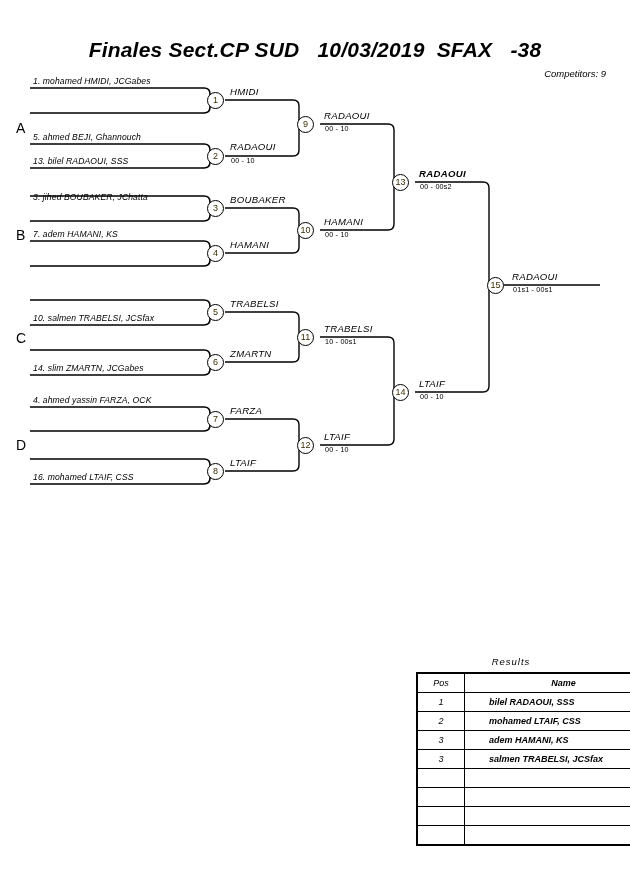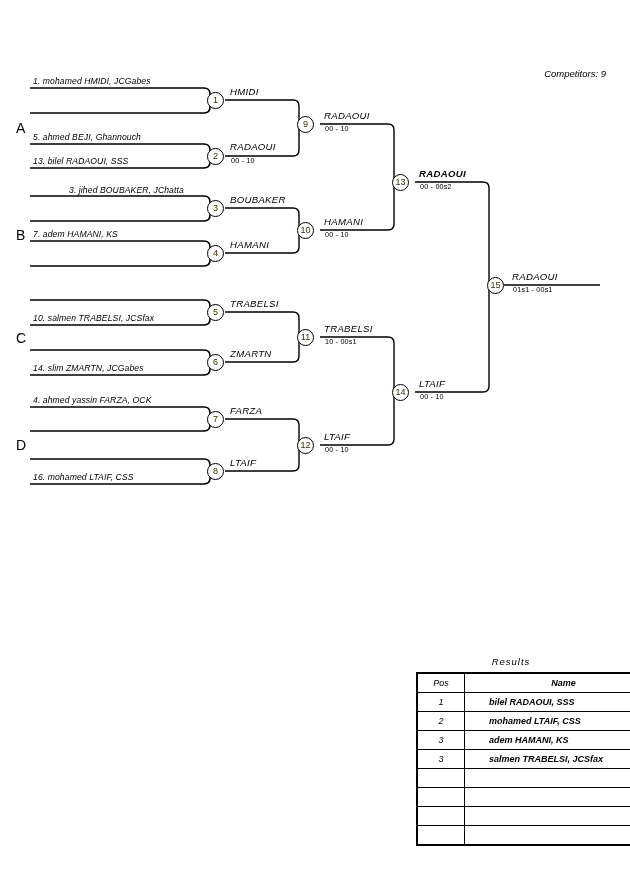--- a/index.html
+++ b/index.html
@@ -146,20 +146,21 @@
     font-weight: bold;
   }
   #results-table th.col-name { text-align: center; }
   #results-table tr.empty-row td { height: 18px; }
 </style>
 </head>
 <body>
 
 <div id="bracket-root">
 
+  <div id="page-title">Finales Sect.CP SUD   10/03/2019  SFAX   -38</div>
   <div id="competitors-label">Competitors: 9</div>
 
   <svg id="bracket-svg" viewBox="0 0 630 891">
 
     <path class="seedline" d="M30,88 H204 Q210,88 210,94 V100"></path>
     <path class="seedline" d="M30,113 H204 Q210,113 210,107 V100"></path>
 
     <path class="seedline" d="M30,144 H204 Q210,144 210,150 V156"></path>
     <path class="seedline" d="M30,168 H204 Q210,168 210,162 V156"></path>
 
@@ -208,21 +209,21 @@
   </svg>
 
   <div class="section-letter" style="left:16px; top:120px;">A</div>
   <div class="section-letter" style="left:16px; top:227px;">B</div>
   <div class="section-letter" style="left:16px; top:330px;">C</div>
   <div class="section-letter" style="left:16px; top:437px;">D</div>
 
   <div class="entry-label" style="left:33px; top:76px;">1. mohamed HMIDI, JCGabes</div>
   <div class="entry-label" style="left:33px; top:132px;">5. ahmed BEJI, Ghannouch</div>
   <div class="entry-label" style="left:33px; top:156px;">13. bilel RADAOUI, SSS</div>
-  <div class="entry-label" style="left:33px; top:185px;margin-left:36px;">3. jihed BOUBAKER, JChatta</div>
+  <div class="entry-label" style="left:33px; top:192px;">3. jihed BOUBAKER, JChatta</div>
   <div class="entry-label" style="left:33px; top:229px;">7. adem HAMANI, KS</div>
   <div class="entry-label" style="left:33px; top:313px;">10. salmen TRABELSI, JCSfax</div>
   <div class="entry-label" style="left:33px; top:363px;">14. slim ZMARTN, JCGabes</div>
   <div class="entry-label" style="left:33px; top:395px;">4. ahmed yassin FARZA, OCK</div>
   <div class="entry-label" style="left:33px; top:472px;">16. mohamed LTAIF, CSS</div>
 
   <div class="match-node" style="left:207px; top:92px;">1</div>
   <div class="match-node" style="left:207px; top:148px;">2</div>
   <div class="match-node" style="left:207px; top:200px;">3</div>
   <div class="match-node" style="left:207px; top:245px;">4</div>

